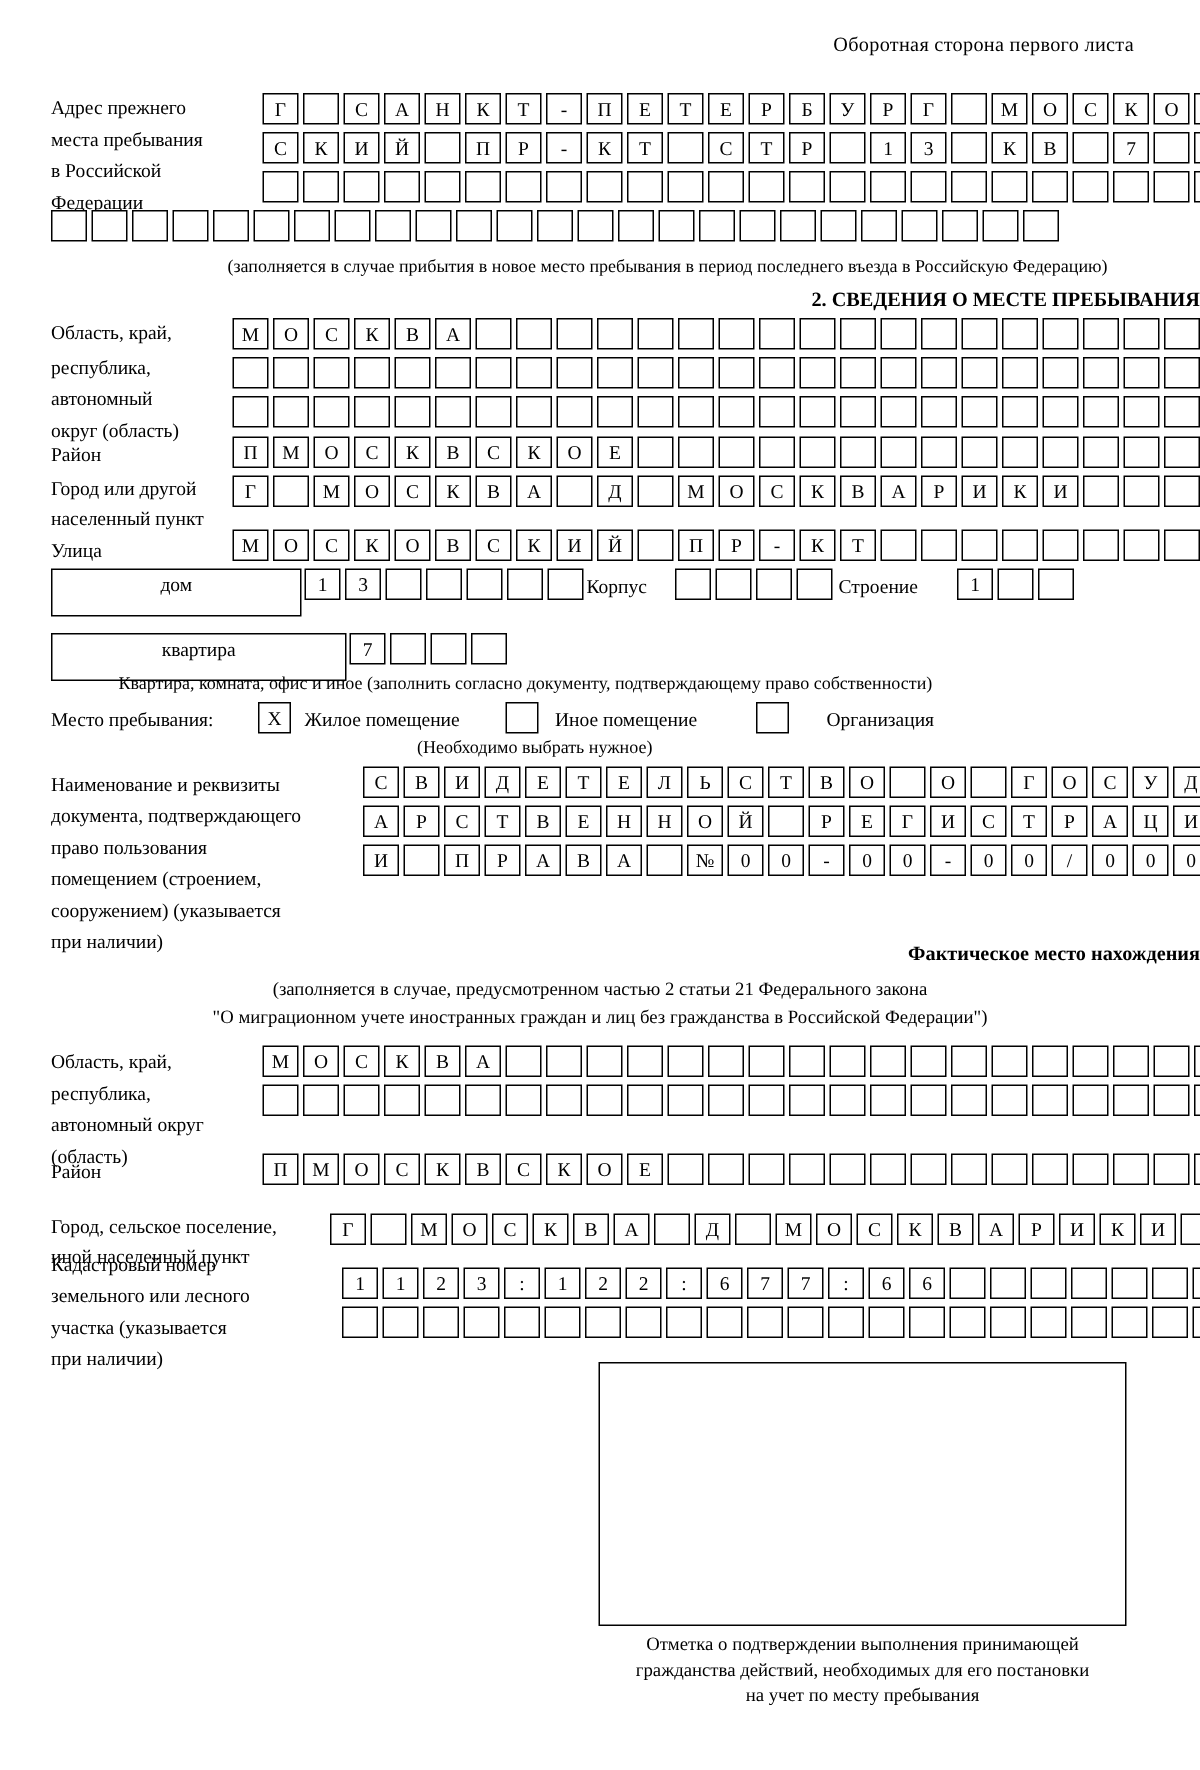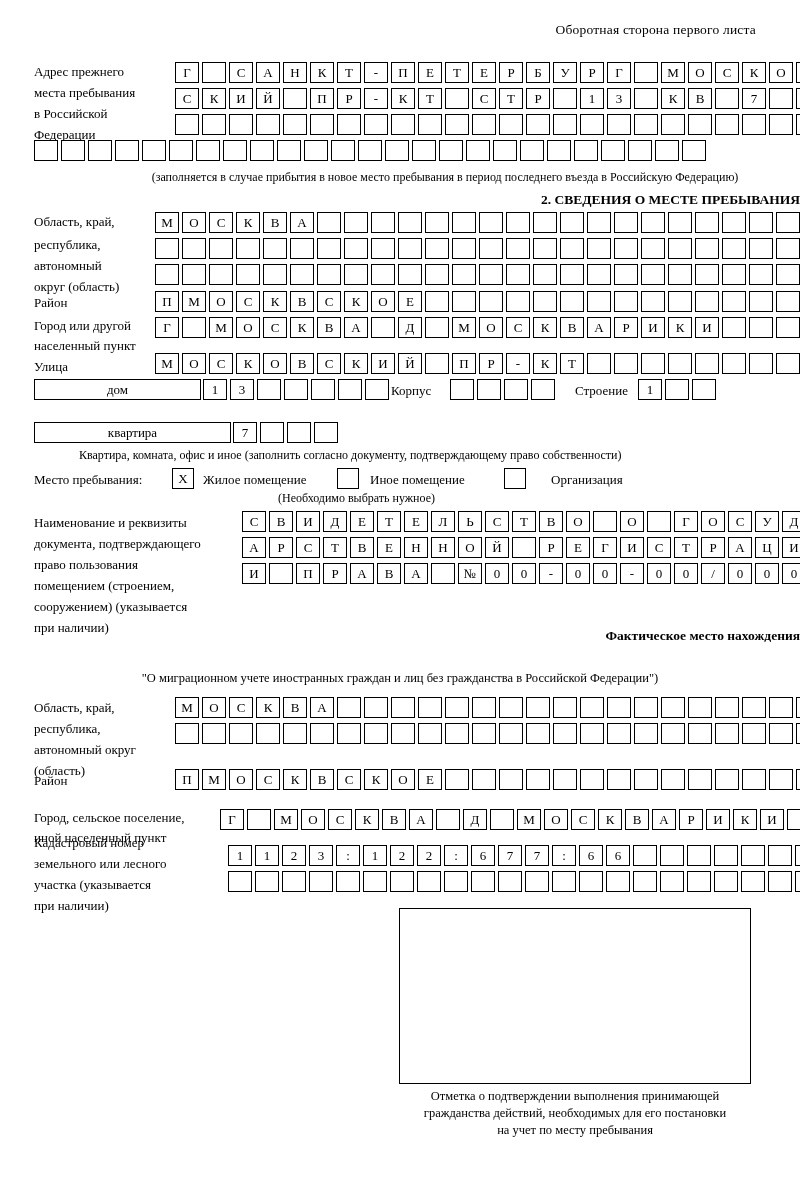--- a/index.html
+++ b/index.html
@@ -56,21 +56,21 @@
     position: absolute;
   }
   .lbl {
     position: absolute;
     font-size: 13px;
     line-height: 19px;
   }
   .wideline {
     border: 1px solid #000;
     box-sizing: border-box;
-    height: 21px;
+    height: 32px;
     font-size: 13px;
     line-height: 19px;
     text-align: center;
   }
   .checkbox {
     width: 22px;
     height: 21px;
     border: 1px solid #000;
     box-sizing: border-box;
     display: inline-block;
@@ -399,21 +399,21 @@
       <div class="bx"></div>
       <div class="bx"></div>
     </div>
   <div class="lbl" style="left:391px; top:381px;">Корпус</div>
   <div class="row boxrow" id="s2-korpus" style="left:450px; top:379px;">
       <div class="bx"></div>
       <div class="bx"></div>
       <div class="bx"></div>
       <div class="bx"></div>
     </div>
-  <div class="lbl" style="left:559px; top:381px;margin-left:16px;">Строение</div>
+  <div class="lbl" style="left:559px; top:381px;">Строение</div>
   <div class="row boxrow" id="s2-stroenie" style="left:638px; top:379px;">
       <div class="bx">1</div>
       <div class="bx"></div>
       <div class="bx"></div>
     </div>
 
 
   <div class="wideline" style="position:absolute; left:34px; top:422px; width:197px;">квартира</div>
   <div class="row boxrow" id="s2-flat" style="left:233px; top:422px;">
       <div class="bx">7</div>
@@ -503,20 +503,21 @@
       <div class="bx">-</div>
       <div class="bx">0</div>
       <div class="bx">0</div>
       <div class="bx">/</div>
       <div class="bx">0</div>
       <div class="bx">0</div>
       <div class="bx">0</div>
     </div>
 
   <div class="section-title" style="position:absolute; left:0; top:628px; width:800px;">Фактическое место нахождения</div>
+  <div class="note" style="position:absolute; left:0; top:652px; width:800px;">(заполняется в случае, предусмотренном частью 2 статьи 21 Федерального закона</div>
   <div class="note" style="position:absolute; left:0; top:671px; width:800px;">"О миграционном учете иностранных граждан и лиц без гражданства в Российской Федерации")</div>
 
   <div class="lbl" style="left:34px; top:698px;">Область, край,</div>
   <div class="lbl" style="left:34px; top:719px;">республика,</div>
   <div class="lbl" style="left:34px; top:740px;">автономный округ</div>
   <div class="lbl" style="left:34px; top:761px;">(область)</div>
 
   <div class="row boxrow" id="al-region-0" style="left:175px; top:697px;">
       <div class="bx">М</div>
       <div class="bx">О</div>

